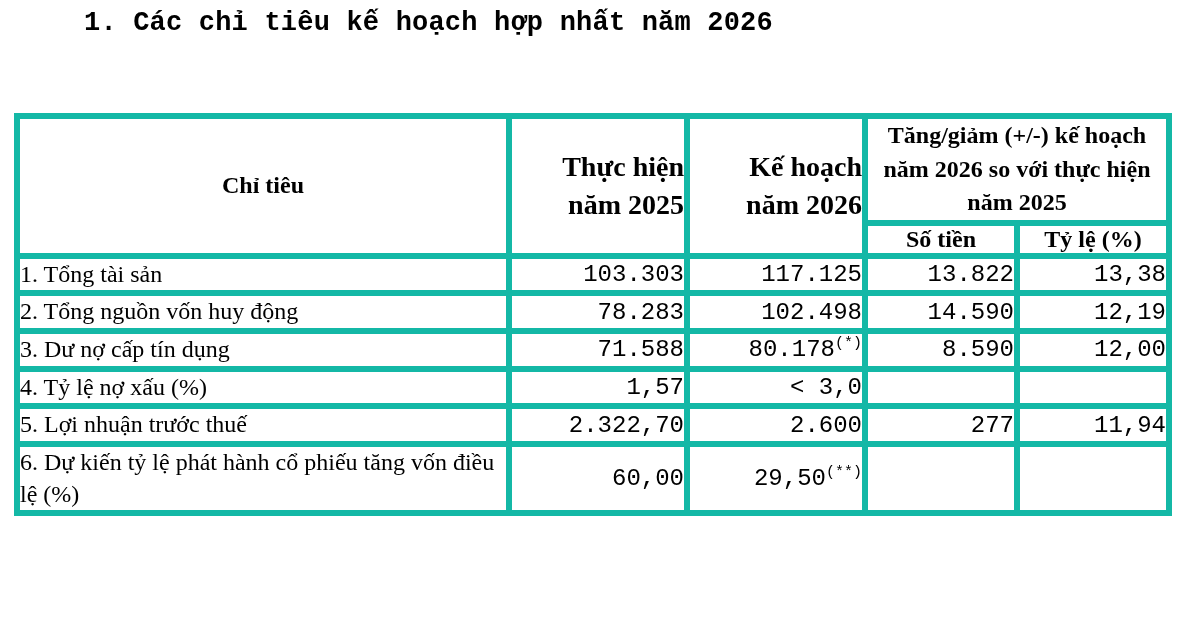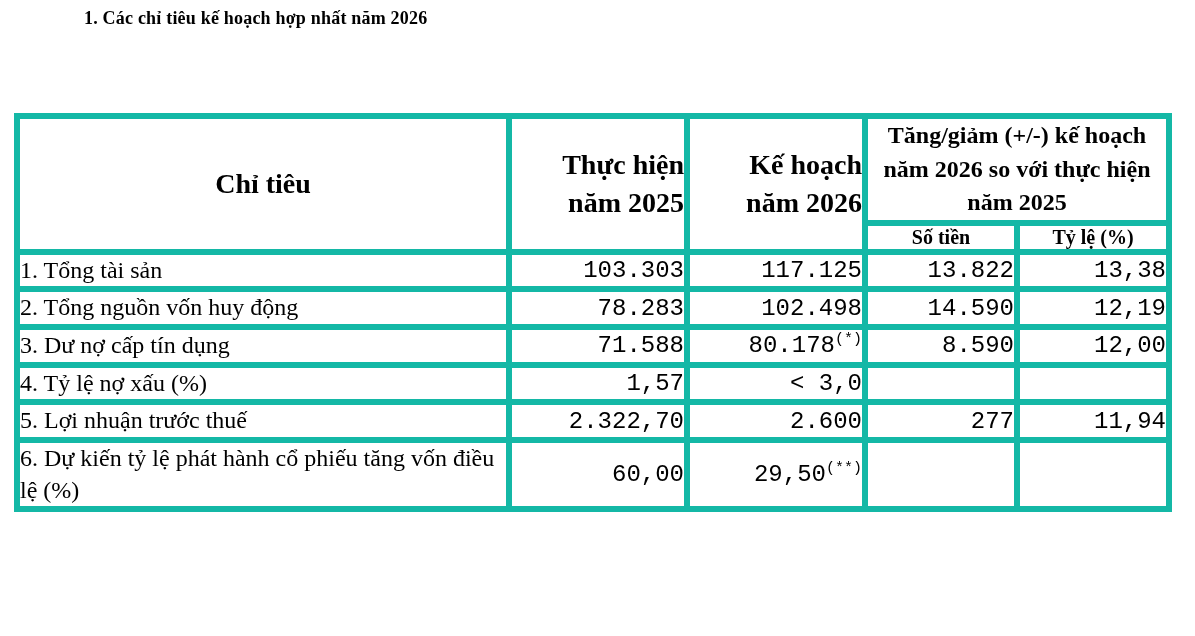--- a/index.html
+++ b/index.html
@@ -18,23 +18,23 @@
   .page {
     position: relative;
     width: 1195px;
     height: 636px;
     box-sizing: border-box;
   }
   .heading {
     position: absolute;
     left: 84px;
     top: 8px;
-    font-family: Liberation Serif, serif;
+    font-family: Liberation Mono, monospace;
     font-weight: bold;
-    font-size: 18px;
+    font-size: 27px;
     letter-spacing: 0.2px;
     white-space: nowrap;
   }
   .unit {
     position: absolute;
     right: 72px;
     top: 62px;
     font-style: italic;
     font-size: 23px;
     white-space: nowrap;
@@ -53,21 +53,21 @@
   }
   table.kpi th, table.kpi td {
     border: 6px solid #14b8a6;
     padding: 0;
     vertical-align: middle;
   }
   th.col-label {
     width: 486px;
     text-align: center;
     font-weight: bold;
-    font-size: 28px;
+    font-size: 24px;
     padding: 6px 4px;
     font-family: Liberation Serif, serif;
   }
   th.col-num {
     width: 172px;
     text-align: right;
     font-weight: bold;
     font-size: 28px;
     line-height: 1.35;
     padding: 6px 6px;
@@ -75,21 +75,21 @@
   th.col-group {
     text-align: center;
     font-weight: bold;
     font-size: 24px;
     line-height: 1.4;
     padding: 6px 10px 4px 10px;
   }
   th.col-sub {
     text-align: center;
     font-weight: bold;
-    font-size: 20px;
+    font-size: 24px;
     padding: 5px 6px;
     margin-left: 44px;
   }
   th.sub-money { width: 164px; }
   th.sub-rate { width: 164px; }
 
   td.cell-label {
     text-align: left;
     padding: 7px 6px 7px 12px;
     font-size: 24px;

